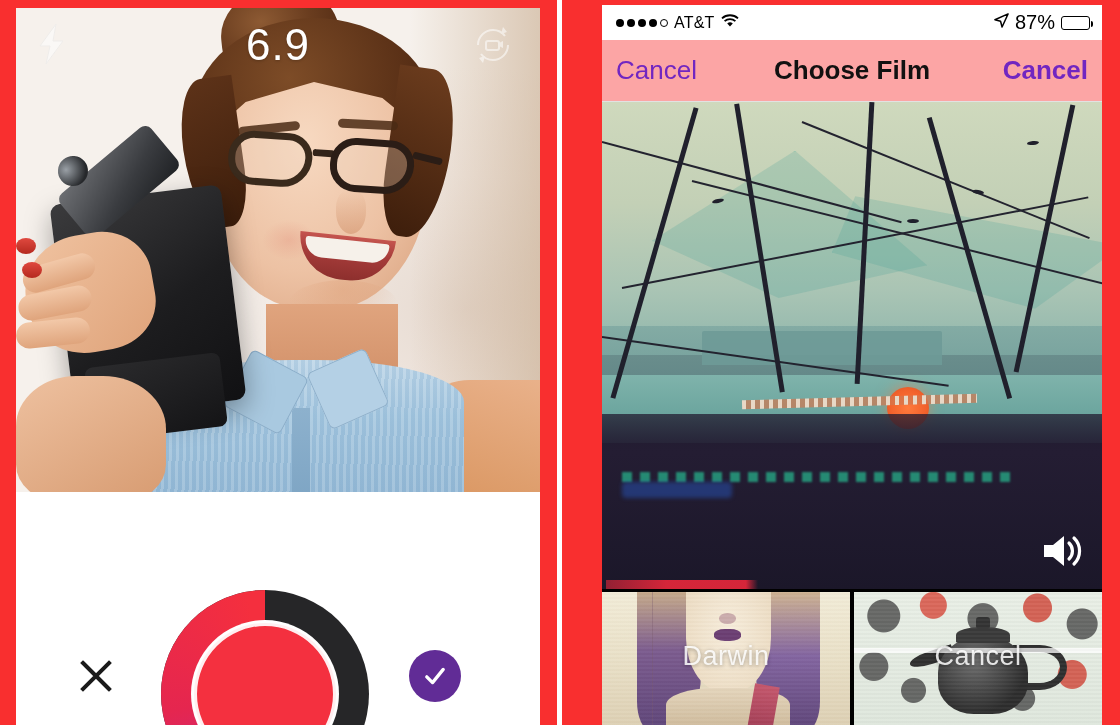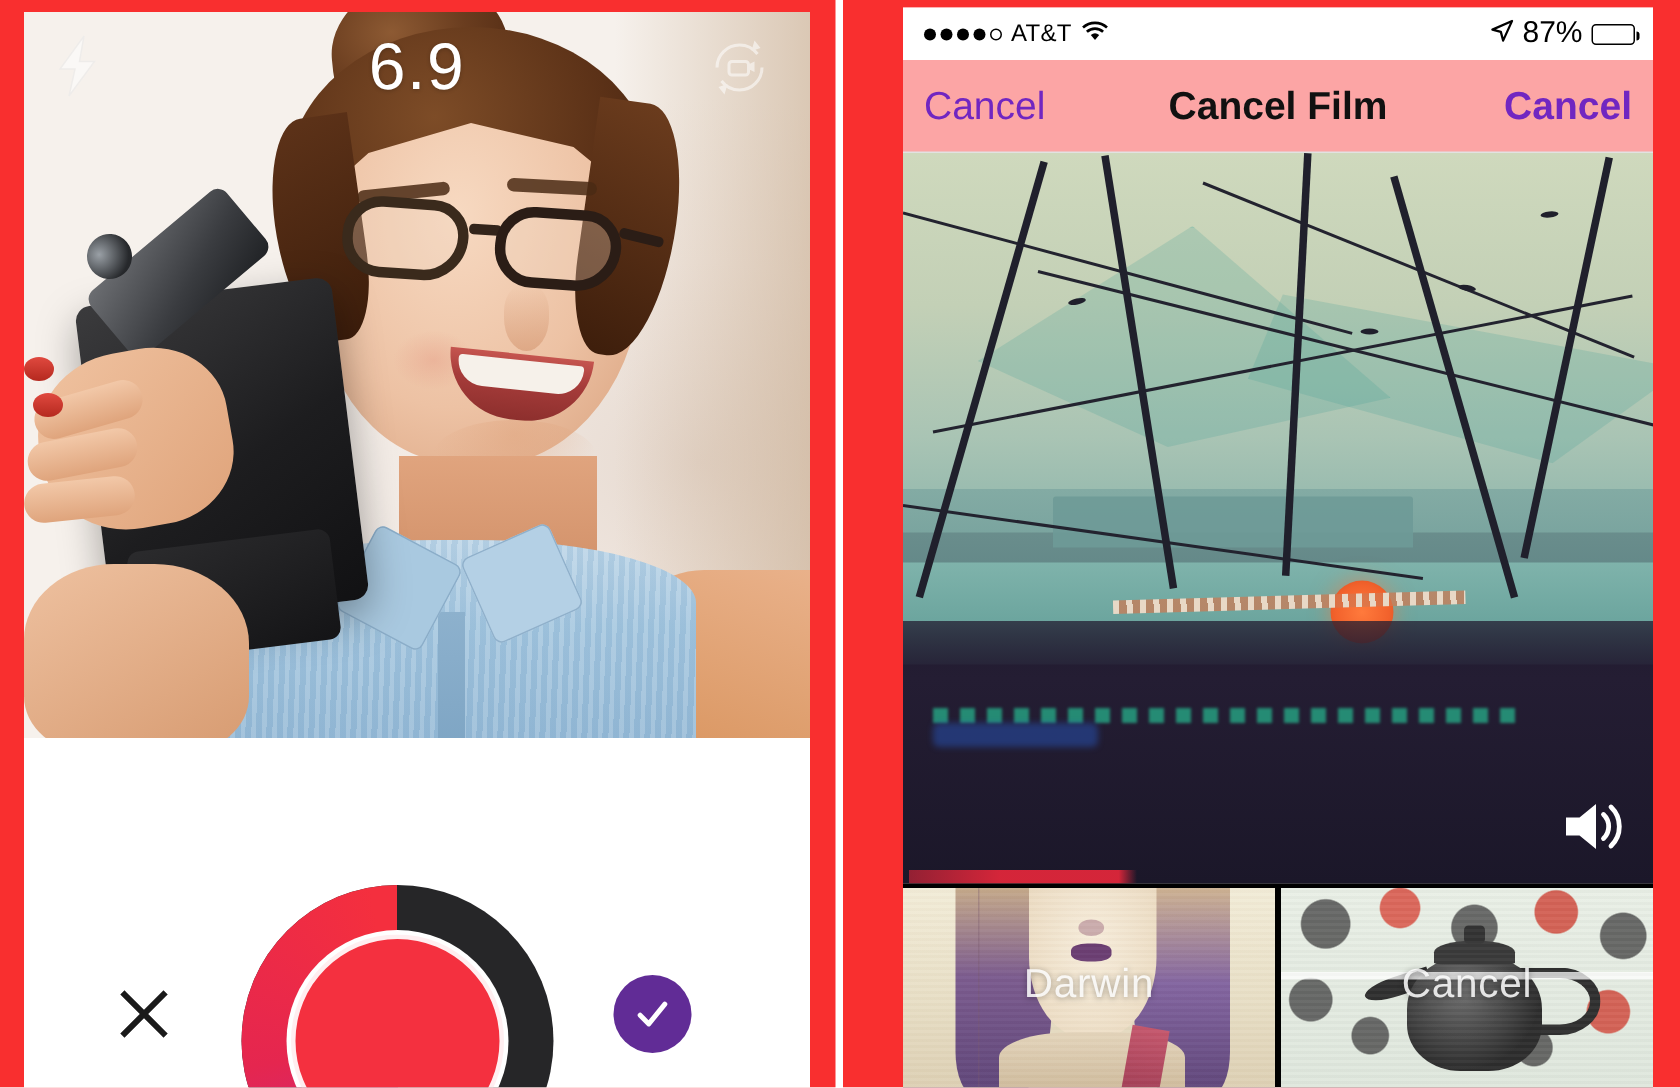--- a/index.html
+++ b/index.html
@@ -487,21 +487,21 @@
           </span>
           <span class="battery-pct">87%</span>
           <span class="battery">
             <span class="battery-fill" style="width:87%"></span>
           </span>
         </div>
       </div>
 
       <div class="nav-bar">
         <div class="nav-btn left">Cancel</div>
-        <div class="nav-title">Cancel Film</div>
+        <div class="nav-title">Choose Film</div>
         <div class="nav-btn right">Cancel</div>
       </div>
 
       <div class="film-preview">
         <div class="fp-sky"></div>
         <div class="fp-land"></div>
         <div class="fp-building"></div>
         <div class="fp-water"></div>
         <div class="fp-sun"></div>
         <div class="fp-railing"></div>

